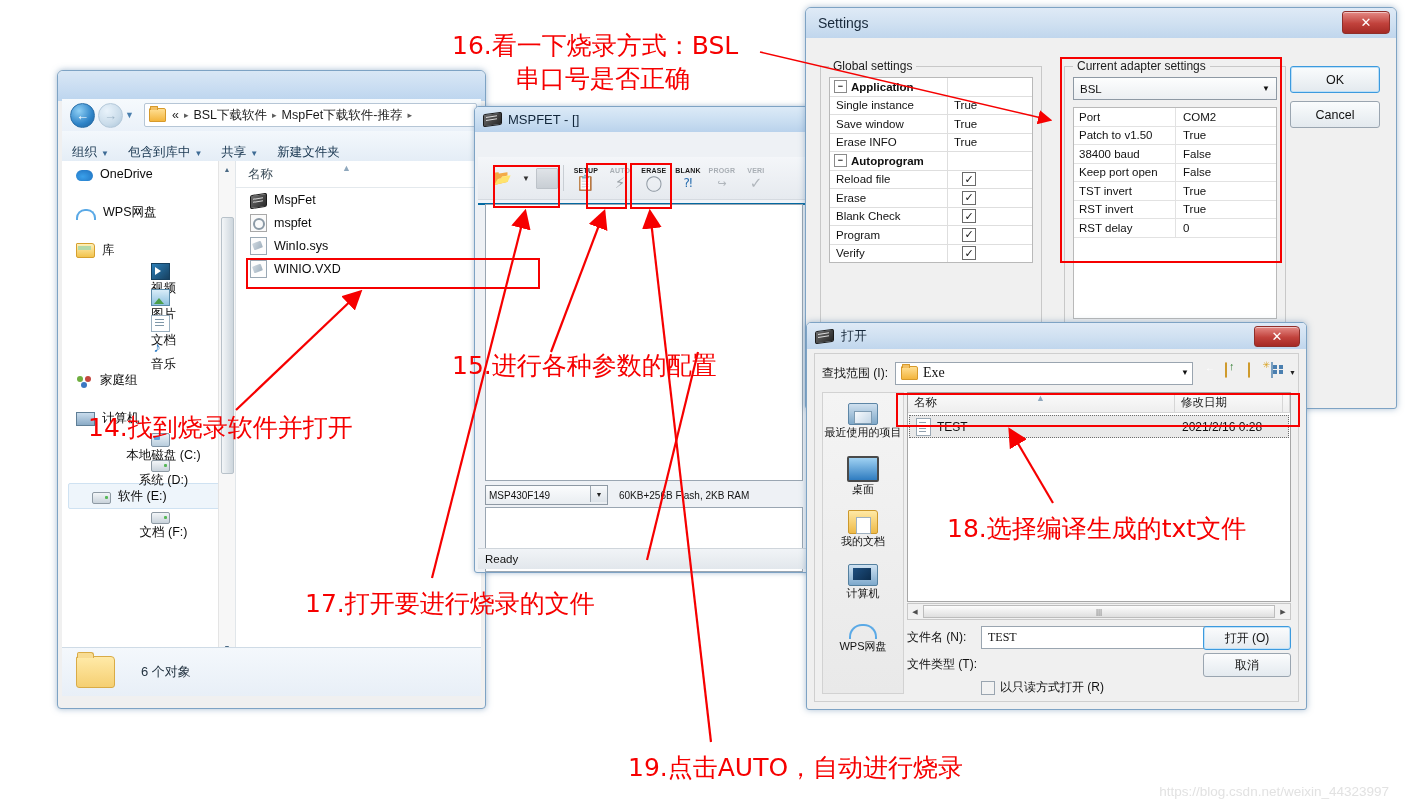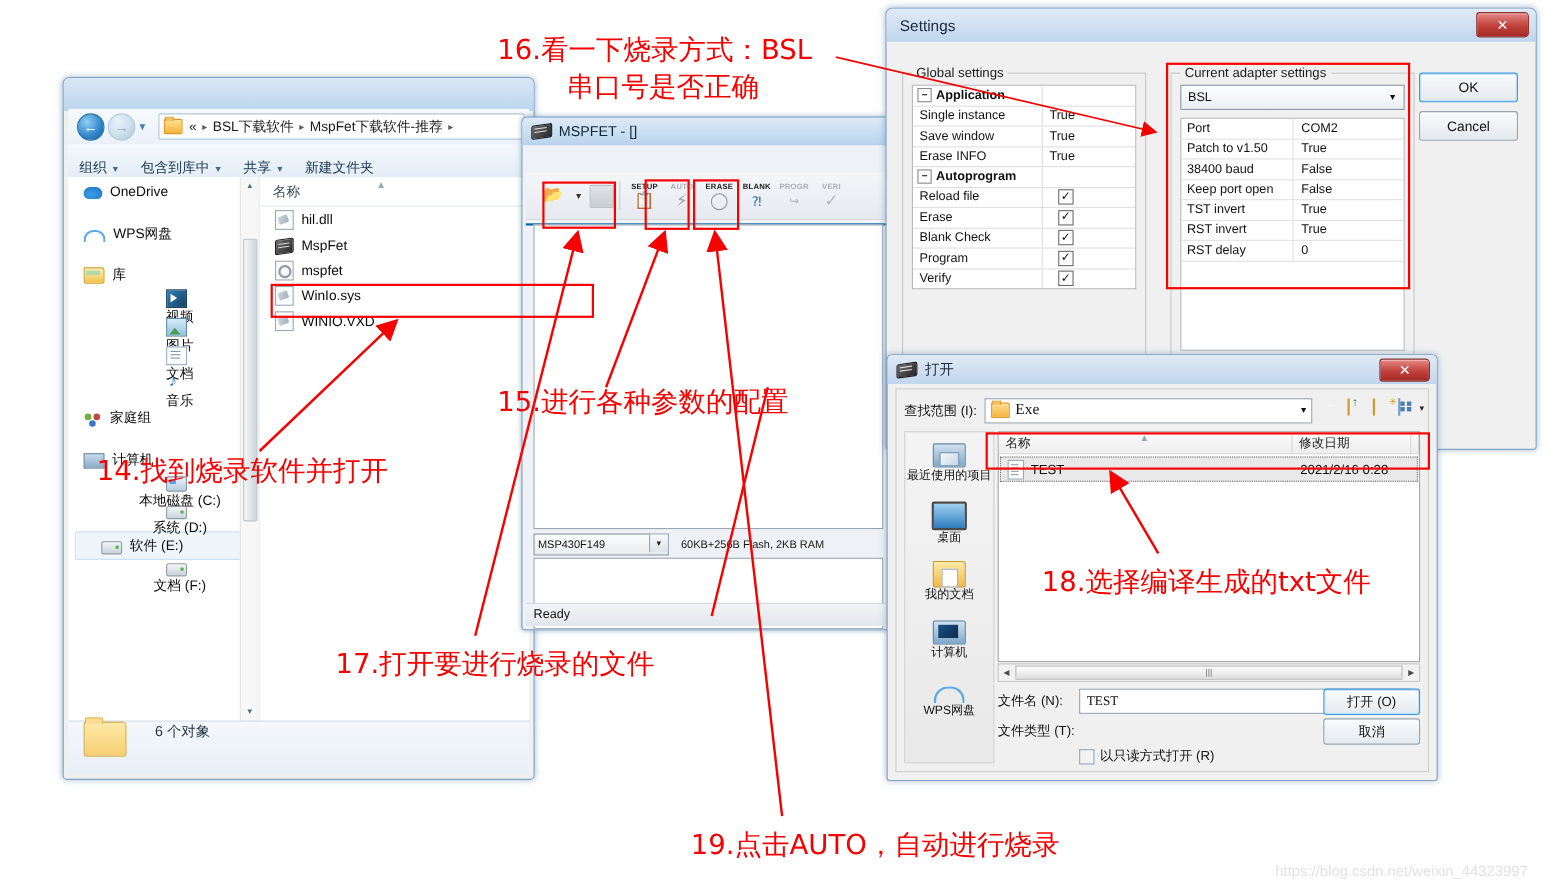--- a/index.html
+++ b/index.html
@@ -113,23 +113,23 @@
   #file-head .sortmark{position:absolute;left:106px;top:2px;font-size:9px;color:#8fa8bd;}
   .file-row{display:flex;align-items:center;height:23px;padding-left:14px;font-size:12.5px;color:#0b0b0b;}
   .fic{width:15px;height:16px;margin-right:7px;flex:0 0 auto;position:relative;}
   .fic-dll{background:#fdfdfd;border:1px solid #9aa8b4;}
   .fic-dll:after{content:"";position:absolute;left:2px;top:4px;width:9px;height:7px;background:linear-gradient(135deg,#cfd8e0,#9fb0be);transform:rotate(-20deg);border-radius:1px;}
   .fic-exe{background:linear-gradient(135deg,#6e6e6e,#2a2a2a);border:1px solid #1a1a1a;border-radius:2px;height:12px;margin-top:2px;transform:skewY(-8deg);}
   .fic-exe:after{content:"";position:absolute;left:2px;top:3px;width:10px;height:1px;background:#d8d8d8;box-shadow:0 3px 0 #d8d8d8;}
   .fic-cfg{background:#fafafa;border:1px solid #a8a8a8;}
   .fic-cfg:after{content:"";position:absolute;left:2px;top:3px;width:8px;height:8px;border-radius:50%;border:2px solid #8c9aa6;}
   #exp-status{
-    position:absolute;left:4px;right:4px;bottom:4px;height:48px;
+    position:absolute;left:4px;right:4px;bottom:12px;height:48px;
     background:linear-gradient(to bottom,#f4f8fc,#e8eff7);
-    border-top:1px solid #cfdbe6;display:flex;align-items:flex-start;padding-left:14px;
+    border-top:1px solid #cfdbe6;display:flex;align-items:center;padding-left:14px;
   }
   .status-folder{
     width:37px;height:30px;position:relative;margin-right:26px;
     background:linear-gradient(to bottom,#ffeaa8,#f5cf72);
     border:1px solid #d9ab46;border-radius:2px 4px 3px 3px;
   }
   .status-folder:before{
     content:"";position:absolute;left:0;top:-5px;width:15px;height:5px;
     background:#f8dc93;border:1px solid #d9ab46;border-bottom:none;border-radius:2px 3px 0 0;
   }
@@ -472,24 +472,20 @@
         <div class="sb-arrow" style="bottom:0;">▼</div>
       </div>
     </div>
 
     <div id="exp-files">
       <div id="file-head">
         <span class="hl">名称</span>
         <span class="sortmark">▲</span>
       </div>
       <div class="file-row">
-        <span class="fic fic-dll"></span>
-        <span>hil.dll</span>
-      </div>
-      <div class="file-row">
         <span class="fic fic-exe"></span>
         <span>MspFet</span>
       </div>
       <div class="file-row">
         <span class="fic fic-cfg"></span>
         <span>mspfet</span>
       </div>
       <div class="file-row">
         <span class="fic fic-dll"></span>
         <span>WinIo.sys</span>

